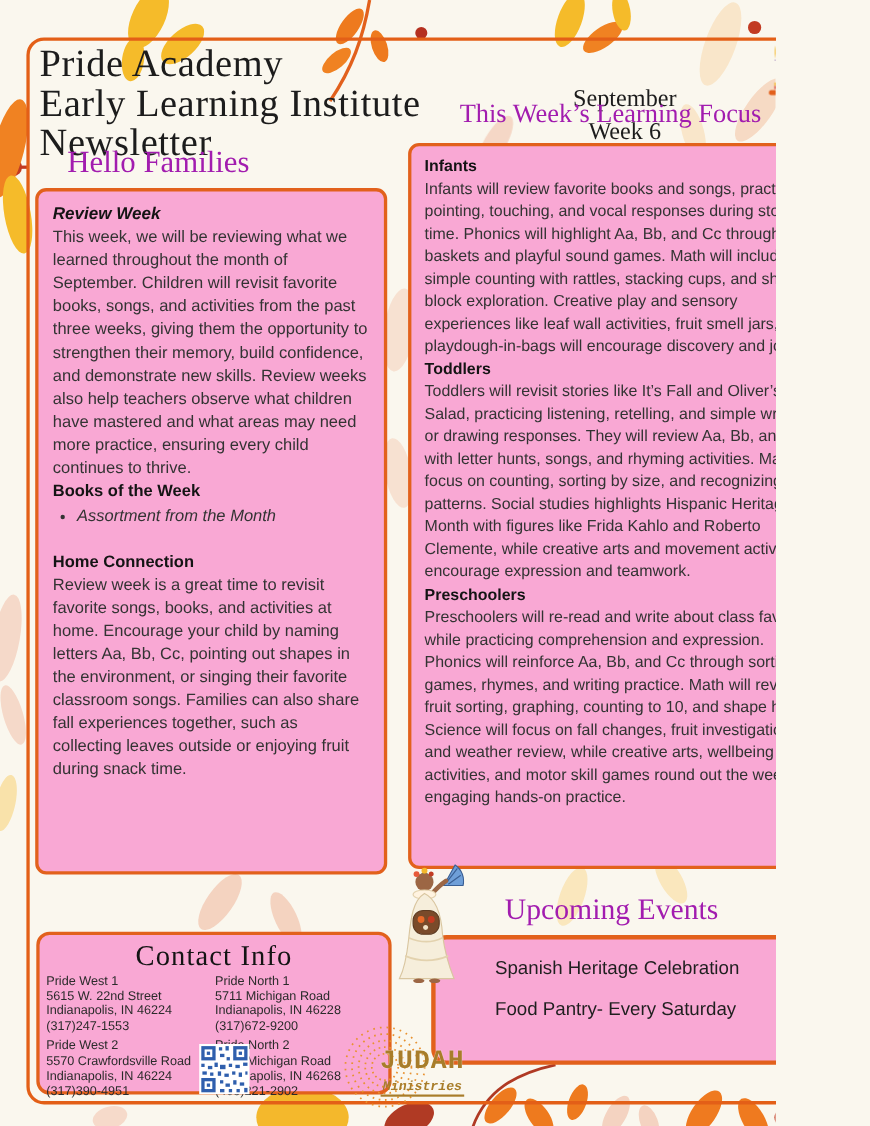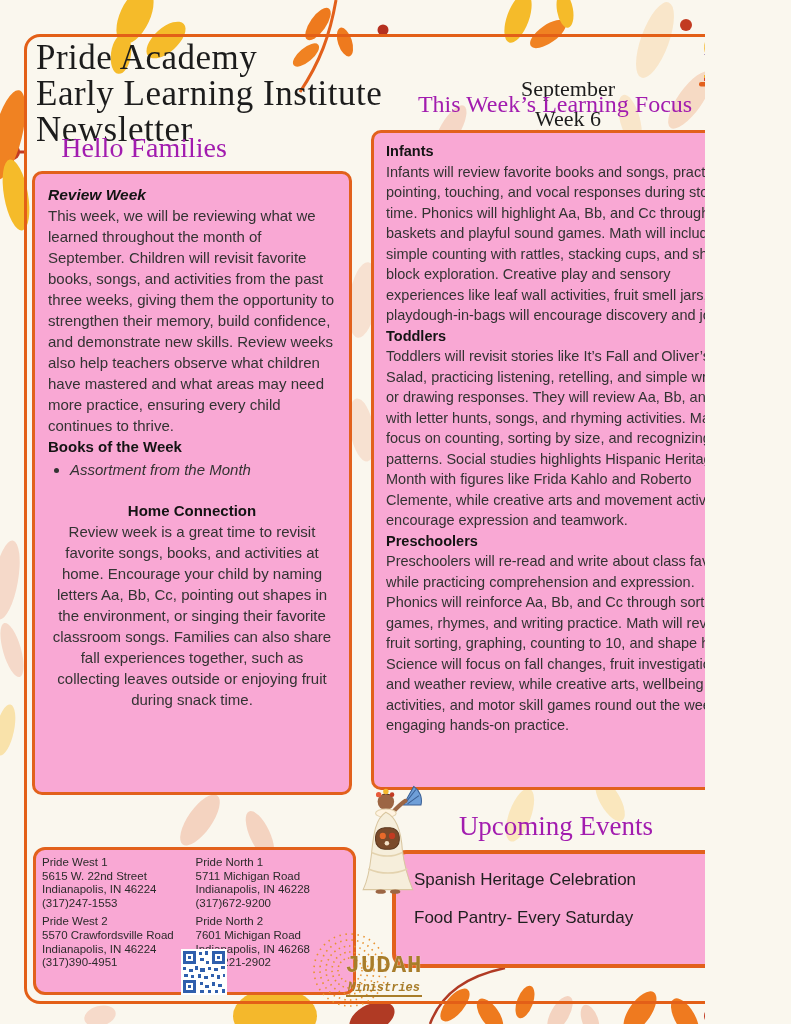--- a/index.html
+++ b/index.html
@@ -15,26 +15,26 @@
   .focus-head{left:393px;top:91px;width:324px;font-size:24px;}
   .events-head{left:420px;top:811px;width:272px;font-size:27px;}
   .box{position:absolute;background:#f9a8d4;border:3px solid #e2611c;border-radius:10px;box-sizing:border-box;z-index:2;}
   .left-box{left:32px;top:171px;width:320px;height:624px;padding:10px 13px;font-size:15px;line-height:21px;color:#333;}
   .focus-box{left:371px;top:130px;width:392px;height:660px;padding:8px 12px;font-size:14.5px;line-height:20.5px;color:#333;}
   .sec-title{font-weight:bold;color:#141414;}
   .italic-bold{font-style:italic;font-weight:bold;color:#141414;font-size:15.5px;}
   .para{margin:0 0 0 0;}
   .books-list{margin:2px 0 0 22px;padding:0;font-style:italic;}
   .books-list li{margin:0;}
-  .home-block{margin-top:20px;text-align:center;}
+  .home-block{margin-top:20px;}
   .contact-box{left:33px;top:847px;width:323px;height:148px;border-width:3px;border-radius:12px;padding:4px 6px;}
   .contact-title{text-align:center;font-family:"Liberation Serif",serif;font-size:26px;line-height:30px;color:#141414;letter-spacing:1px;}
   .contact-grid{display:grid;grid-template-columns:1fr 1fr;row-gap:5px;column-gap:2px;margin-top:2px;}
   .loc{font-size:11.5px;line-height:13.6px;color:#2b2b2b;}
-  .events-box{left:392px;top:850px;width:348px;height:118px;border-width:4px;border-radius:14px;padding:15px 10px 10px 18px;}
+  .events-box{left:392px;top:850px;width:348px;height:118px;border-width:4px;border-radius:14px;padding:15px 10px 10px 54px;}
   .event-item{font-size:17px;line-height:22px;color:#1f1f1f;margin-bottom:16px;}
   .logo-wrap{left:696px;top:6px;width:84px;height:90px;z-index:3;}
   .woman-wrap{left:358px;top:782px;width:64px;height:112px;z-index:3;}
   .qr-wrap{left:181px;top:949px;width:46px;height:46px;z-index:4;}
   .judah{left:312px;top:926px;width:118px;height:88px;z-index:3;}
   .judah-text{position:absolute;left:26px;top:28px;width:92px;text-align:center;color:#a87d2a;font-family:Liberation Mono, monospace;}
   .judah-line1{font-size:24px;font-weight:bold;letter-spacing:1px;line-height:24px;text-shadow:0 0 1px #fff;}
   .judah-line2{font-size:12px;font-style:italic;font-weight:bold;line-height:12px;border-bottom:2px solid #a87d2a;display:inline-block;padding:0 2px 1px;}
 </style>
 </head>
@@ -233,20 +233,21 @@
   </div>
 
   <div class="layer red-heading events-head">Upcoming Events</div>
 
   <div class="box events-box">
     <div class="event-item">Spanish Heritage Celebration</div>
     <div class="event-item">Food Pantry- Every Saturday</div>
   </div>
 
   <div class="box contact-box">
+    <div class="contact-title">Contact Info</div>
     <div class="contact-grid">
       <div class="loc">
         <div>Pride West 1</div>
         <div>5615 W. 22nd Street</div>
         <div>Indianapolis, IN 46224</div>
         <div>(317)247-1553</div>
       </div>
       <div class="loc">
         <div>Pride North 1</div>
         <div>5711 Michigan Road</div>

